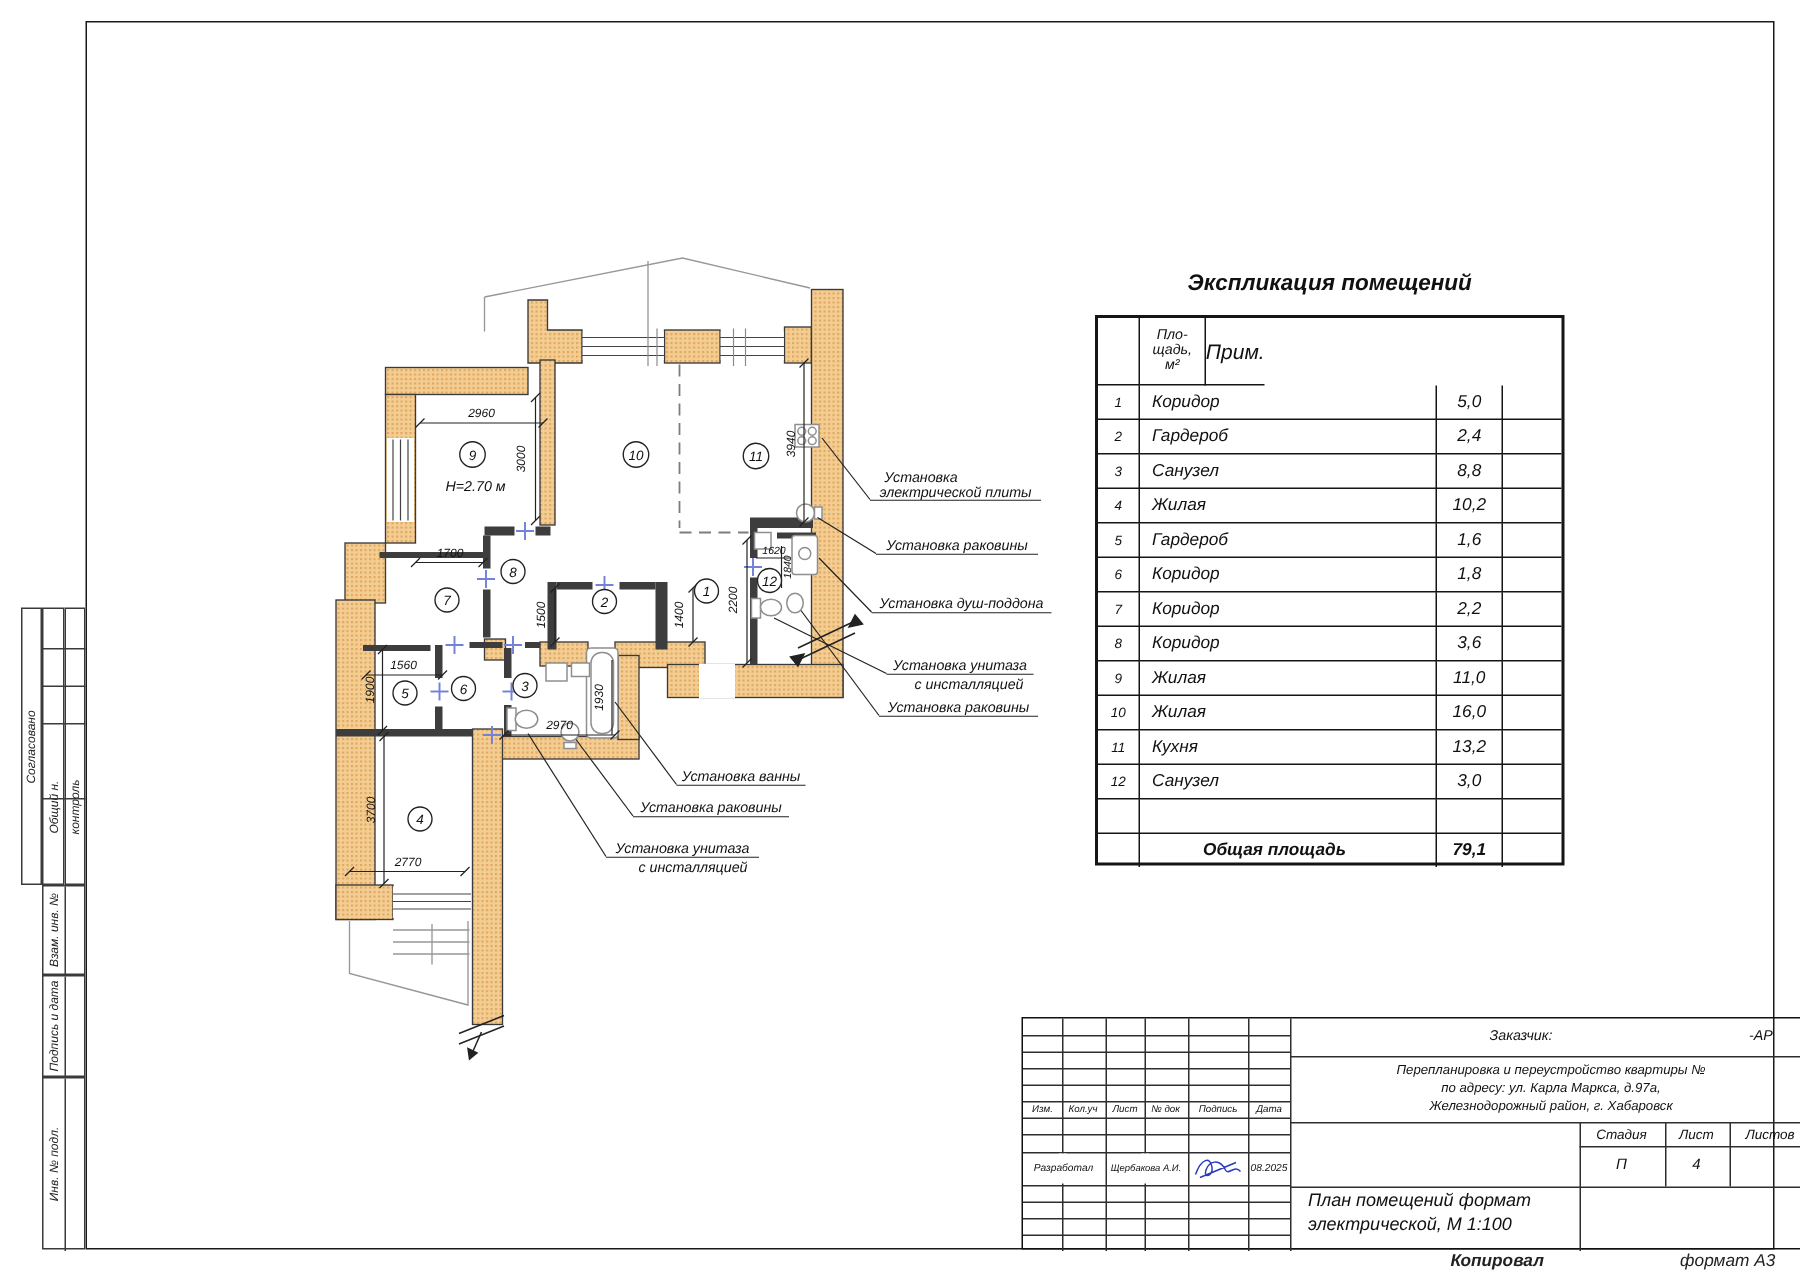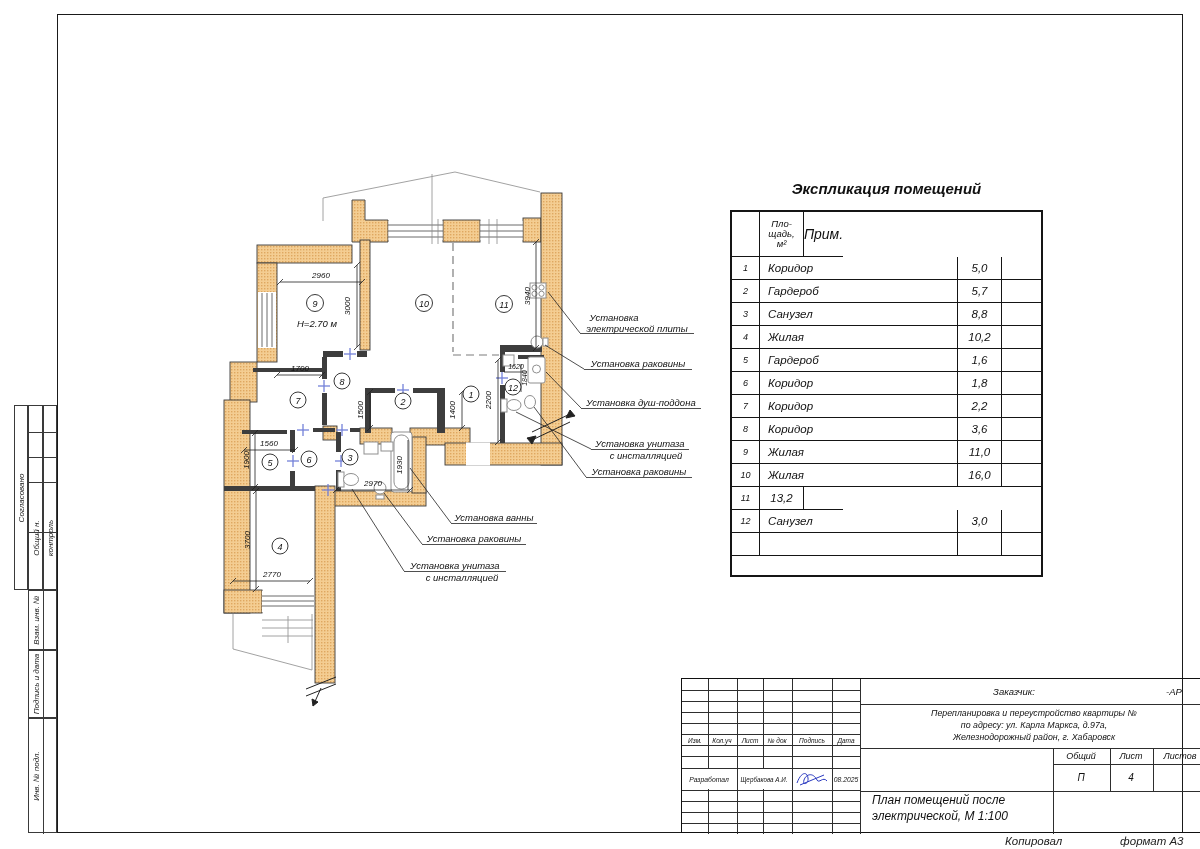--- a/index.html
+++ b/index.html
@@ -404,21 +404,21 @@
   </div>
   <div class="trow" style="height:23px;">
       <div class="tc c-num">1</div>
       <div class="tc c-name">Коридор</div>
       <div class="tc c-area">5,0</div>
       <div class="tc c-note"></div>
     </div>
   <div class="trow" style="height:23px;">
       <div class="tc c-num">2</div>
       <div class="tc c-name">Гардероб</div>
-      <div class="tc c-area">5,7</div>
+      <div class="tc c-area">2,4</div>
       <div class="tc c-note"></div>
     </div>
   <div class="trow" style="height:23px;">
       <div class="tc c-num">3</div>
       <div class="tc c-name">Санузел</div>
       <div class="tc c-area">8,8</div>
       <div class="tc c-note"></div>
     </div>
   <div class="trow" style="height:23px;">
       <div class="tc c-num">4</div>
@@ -457,35 +457,42 @@
       <div class="tc c-note"></div>
     </div>
   <div class="trow" style="height:23px;">
       <div class="tc c-num">10</div>
       <div class="tc c-name">Жилая</div>
       <div class="tc c-area">16,0</div>
       <div class="tc c-note"></div>
     </div>
   <div class="trow" style="height:23px;">
       <div class="tc c-num">11</div>
+      <div class="tc c-name">Кухня</div>
       <div class="tc c-area">13,2</div>
       <div class="tc c-note"></div>
     </div>
   <div class="trow" style="height:23px;">
       <div class="tc c-num">12</div>
       <div class="tc c-name">Санузел</div>
       <div class="tc c-area">3,0</div>
       <div class="tc c-note"></div>
     </div>
   <div class="trow" style="height:23px;">
       <div class="tc c-num"></div>
       <div class="tc c-name"></div>
       <div class="tc c-area"></div>
       <div class="tc c-note"></div>
     </div>
+  <div class="trow" style="height:22px;">
+    <div class="tc c-num" style="border-bottom:none;"></div>
+    <div class="tc c-name" style="border-bottom:none;font-weight:bold;padding-left:42px;">Общая площадь</div>
+    <div class="tc c-area" style="border-bottom:none;font-weight:bold;">79,1</div>
+    <div class="tc c-note" style="border-bottom:none;"></div>
+  </div>
 </div>
 
 <div class="abs" id="tblock">
 
   <div class="vline" style="left:26px;top:0;height:155px;"></div>
   <div class="vline" style="left:55px;top:0;height:155px;"></div>
   <div class="vline" style="left:81px;top:0;height:155px;"></div>
   <div class="vline" style="left:110px;top:0;height:155px;"></div>
   <div class="vline" style="left:150px;top:0;height:155px;"></div>
   <div class="vline" style="left:178px;top:0;height:155px;width:1.4px;"></div>
@@ -526,23 +533,23 @@
   <div class="hline" style="left:178px;top:112px;width:348px;"></div>
   <div class="vline" style="left:371px;top:69px;height:86px;"></div>
   <div class="vline" style="left:428px;top:69px;height:43px;"></div>
   <div class="vline" style="left:471px;top:69px;height:43px;"></div>
 
   <div class="tbt cent" style="left:332px;top:12px;font-size:9.5px;">Заказчик:</div>
   <div class="tbt cent" style="left:492px;top:12px;font-size:9.5px;">-АР</div>
   <div class="tbt cent" style="left:352px;top:34px;font-size:8.8px;">Перепланировка и переустройство квартиры №</div>
   <div class="tbt cent" style="left:352px;top:46px;font-size:8.8px;">по адресу: ул. Карла Маркса, д.97а,</div>
   <div class="tbt cent" style="left:352px;top:58px;font-size:8.8px;">Железнодорожный район, г. Хабаровск</div>
-  <div class="tbt cent" style="left:399px;top:77px;font-size:9px;">Общий</div>
+  <div class="tbt cent" style="left:399px;top:77px;font-size:9px;">Стадия</div>
   <div class="tbt cent" style="left:449px;top:77px;font-size:9px;">Лист</div>
   <div class="tbt cent" style="left:498px;top:77px;font-size:9px;">Листов</div>
   <div class="tbt cent" style="left:399px;top:98px;font-size:10px;">П</div>
   <div class="tbt cent" style="left:449px;top:98px;font-size:10px;">4</div>
-  <div class="tbt" style="left:190px;top:114px;font-size:12px;">План помещений после</div>
+  <div class="tbt" style="left:190px;top:114px;font-size:12px;">План помещений формат</div>
   <div class="tbt" style="left:190px;top:130px;font-size:12px;">электрической, М 1:100</div>
 </div>
 
-<div class="abs" id="footer-copy" style="left:1005px;top:835px;">Копировал</div>
+<div class="abs" id="footer-copy" style="left:967px;top:835px;font-weight:bold;">Копировал</div>
 <div class="abs" id="footer-format" style="left:1120px;top:835px;">формат  А3</div>
 
 </body></html>

